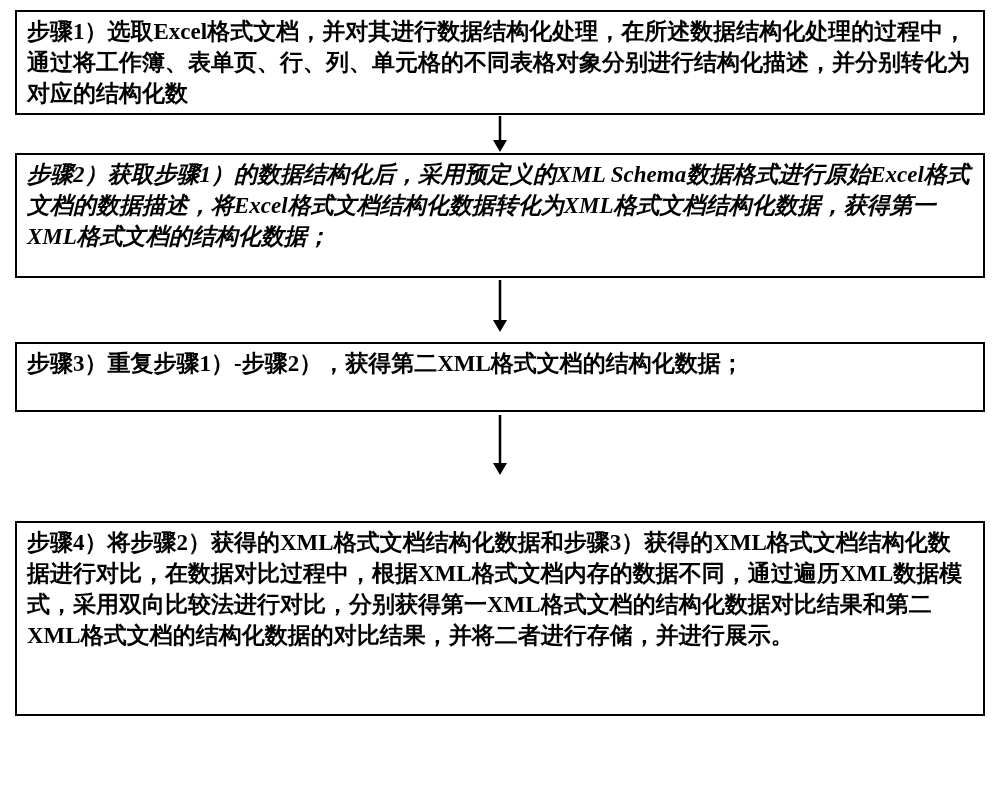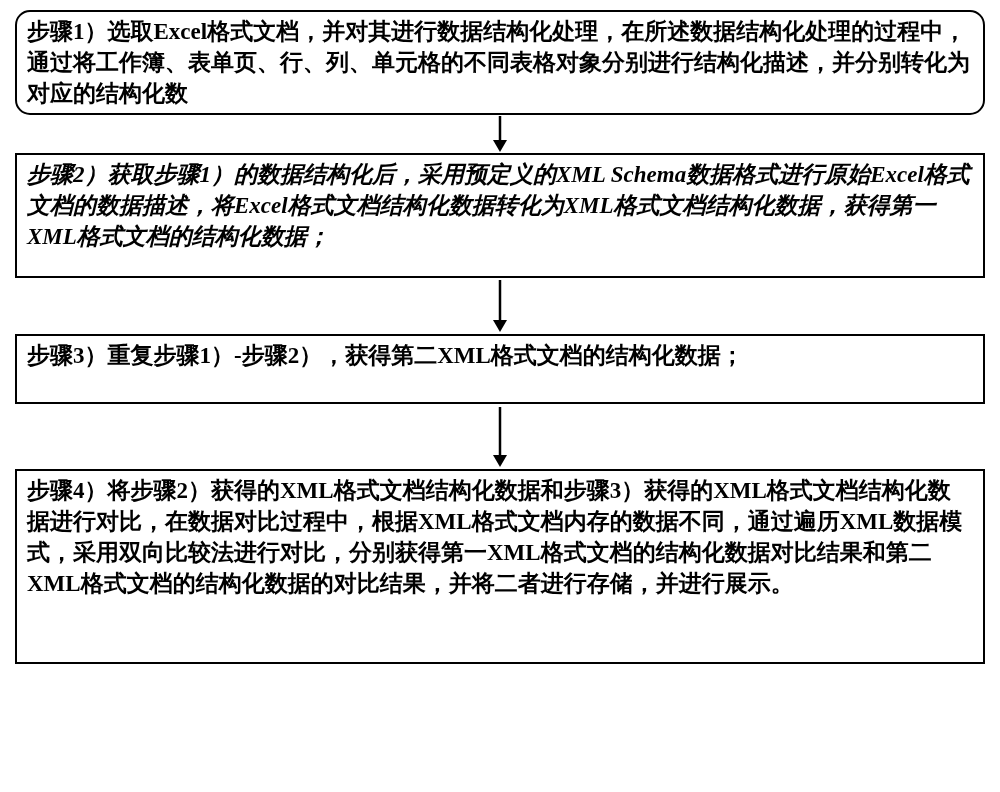--- a/index.html
+++ b/index.html
@@ -22,31 +22,32 @@
       border: 2px solid #000000;
       padding: 4px 10px;
       font-size: 23px;
       line-height: 1.35;
       font-weight: bold;
       color: #000000;
       text-align: left;
     }
     .step-box.h100 {
       min-height: 100px;
-      border-radius: 15px;
     }
     .step-box.h125 {
       min-height: 125px;
       font-style: italic;
     }
     .step-box.h70 {
       min-height: 70px;
+      margin-top: 8px;
     }
     .step-box.h195 {
       min-height: 195px;
+      margin-top: 44px;
     }
     .arrow {
       display: flex;
       align-items: center;
       justify-content: center;
       width: 30px;
     }
     .arrow.h40 {
       height: 38px;
     }

